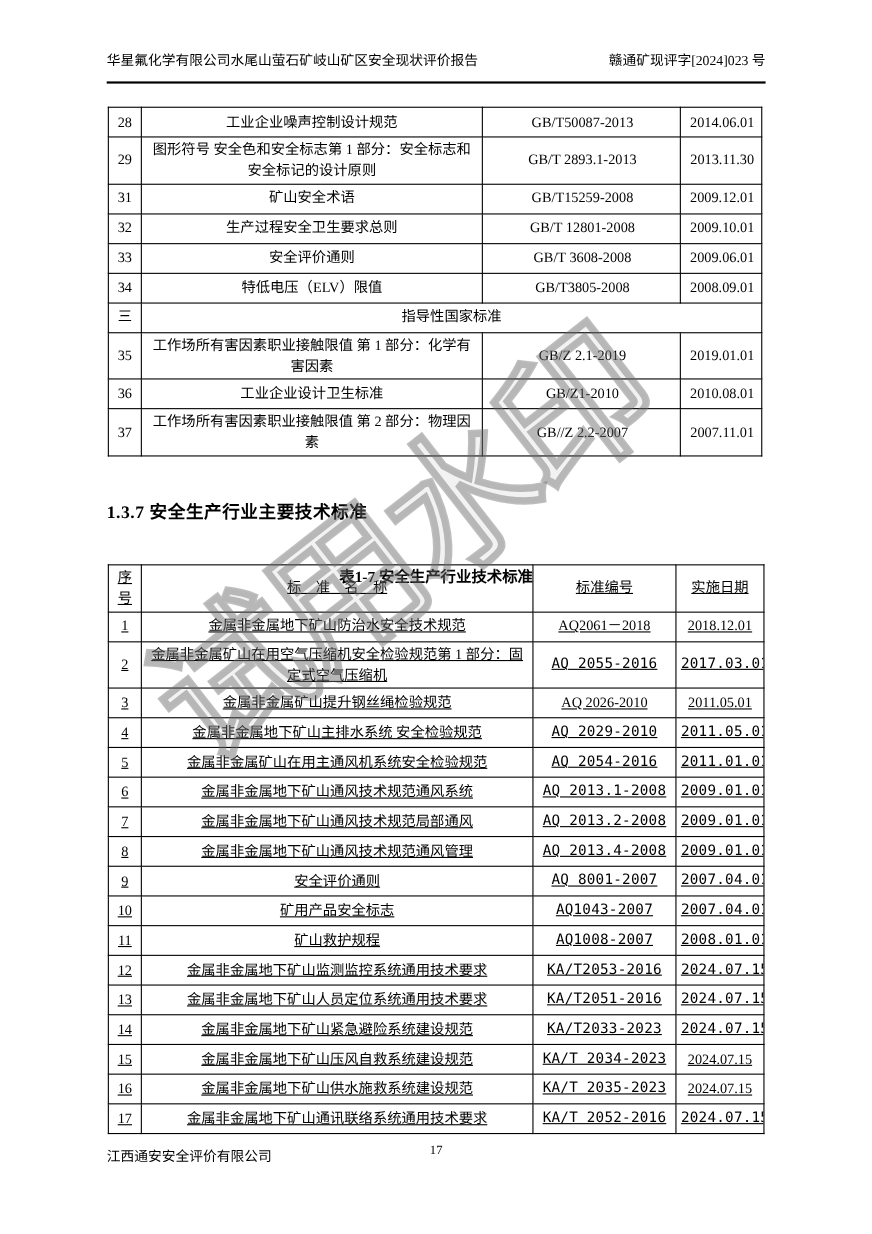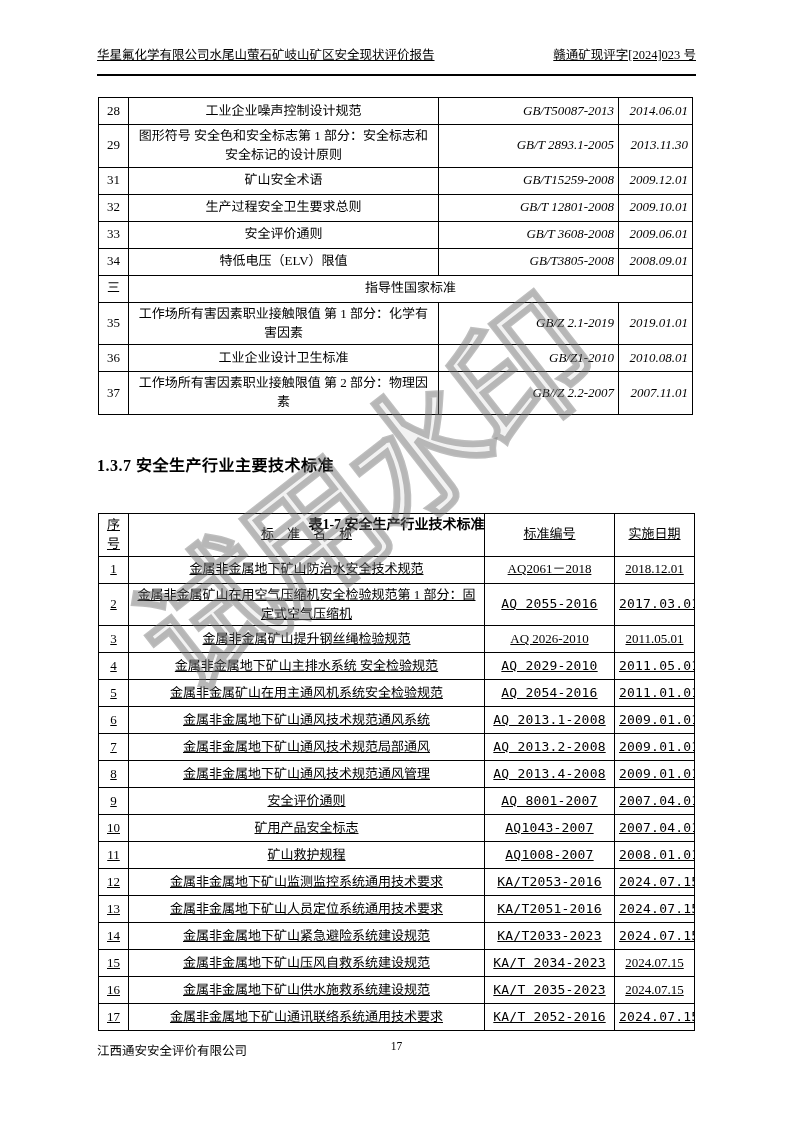--- a/index.html
+++ b/index.html
@@ -1,32 +1,32 @@
 <!DOCTYPE html>
 <html lang="zh-CN"><head>
 <meta charset="utf-8">
 <style>
   html,body{margin:0;padding:0;background:#fff;}
   .page{position:relative;width:793px;height:1122px;background:#fff;overflow:hidden;
         font-family:"Liberation Serif","DejaVu Serif",serif;color:#000;}
 
   
   .doc-header{position:absolute;top:48px;left:97px;width:599px;display:flex;
-              justify-content:space-between;font-size:12.5px;line-height:1.2;text-decoration:underline;}
+              justify-content:space-between;font-size:12.5px;line-height:1.2;}
   .header-rule{position:absolute;top:74px;left:97px;width:599px;border-top:2px solid #000;}
 
   
   table.std{border-collapse:collapse;table-layout:fixed;position:absolute;left:98px;}
   table.std td,table.std th{border:1.4px solid #000;font-size:13px;font-weight:normal;
         padding:2px 4px;height:22px;vertical-align:middle;line-height:1.45;overflow:hidden;}
   .t1{top:97px;width:594px;}
   .t2{top:513px;width:596px;text-decoration:underline;}
   td.no{text-align:center;padding:2px 1px;margin-top:20px;}
   td.name{text-align:center;padding-left:4px;}
-  .t1 td.code,.t1 td.date{text-align:right;padding-left:6px;font-style:italic;}
+  .t1 td.code,.t1 td.date{text-align:center;padding-left:6px;}
   .t2 td.code,.t2 td.date{text-align:center;}
   td.sec-name{font-weight:bold;font-size:13.5px;}
   td.no-sec{font-weight:bold;}
   .mono{font-family:"DejaVu Sans Mono",monospace;font-size:12px;letter-spacing:0.2px;}
   .t2 th{text-align:center;font-size:13px;}
 
   
   .sec-heading{position:absolute;top:452px;left:97px;margin:0;font-size:16px;
                font-weight:bold;letter-spacing:0.5px;}
   .tbl-caption{position:absolute;top:488px;left:97px;width:599px;text-align:center;
@@ -65,21 +65,21 @@
     <tbody id="t1-body">
         <tr>
           <td class="no">28</td>
           <td class="name">工业企业噪声控制设计规范</td>
           <td class="code">GB/T50087-2013</td>
           <td class="date">2014.06.01</td>
         </tr>
         <tr>
           <td class="no">29</td>
           <td class="name">图形符号 安全色和安全标志第 1 部分：安全标志和安全标记的设计原则</td>
-          <td class="code">GB/T 2893.1-2005</td>
+          <td class="code">GB/T 2893.1-2013</td>
           <td class="date">2013.11.30</td>
         </tr>
         <tr>
           <td class="no">31</td>
           <td class="name">矿山安全术语</td>
           <td class="code">GB/T15259-2008</td>
           <td class="date">2009.12.01</td>
         </tr>
         <tr>
           <td class="no">32</td>

